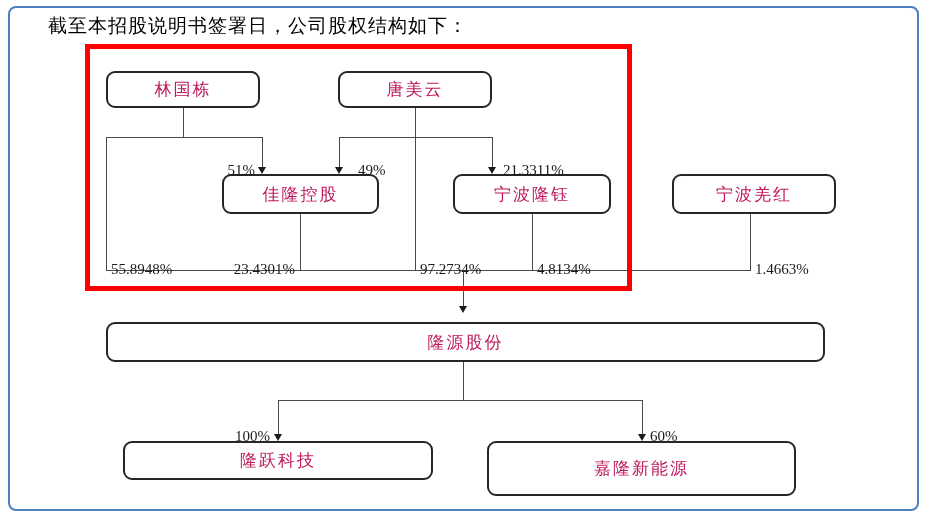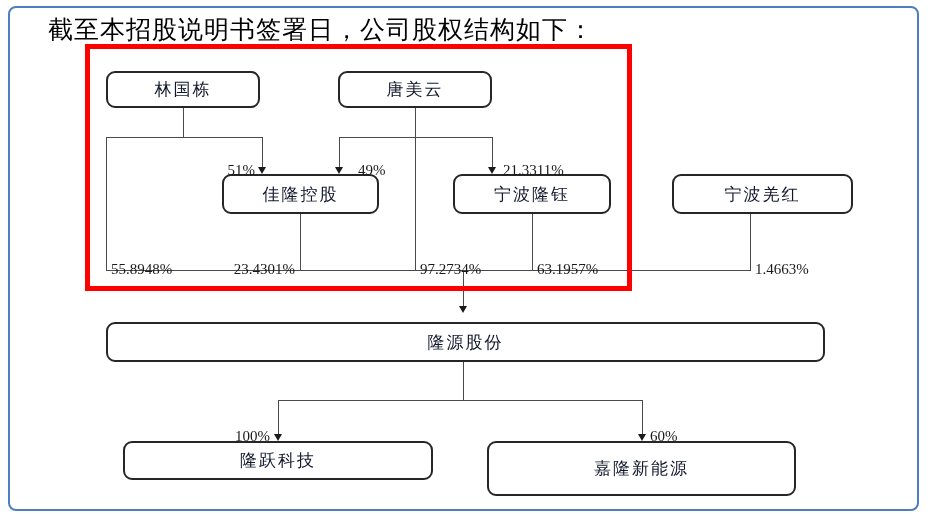--- a/index.html
+++ b/index.html
@@ -13,38 +13,38 @@
   .canvas { position: absolute; left: 0; top: 0; width: 935px; height: 521px; }
 
   .page-border {
     position: absolute; left: 8px; top: 6px; width: 911px; height: 505px;
     border: 2px solid #4d7ebf; border-radius: 8px;
     box-sizing: border-box;
   }
 
   .doc-title {
     position: absolute; left: 48px; top: 13px;
-    font-size: 25px; letter-spacing: 1px; color: #000000;
+    font-size: 19px; letter-spacing: 1px; color: #000000;
     white-space: nowrap;
     font-family: Liberation Serif, serif;
   }
 
   .red-highlight {
     position: absolute; left: 85px; top: 44px; width: 547px; height: 247px;
     border: 5px solid #fe0000; box-sizing: border-box;
     pointer-events: none; z-index: 5;
   }
 
   .node {
     position: absolute;
     background: #ffffff;
     border: 2px solid #262626; border-radius: 9px;
     box-sizing: border-box;
     display: flex; align-items: center; justify-content: center;
-    font-size: 17px; color: #0f172a; letter-spacing: 2px;
+    font-size: 17px; color: #be185d; letter-spacing: 2px;
     z-index: 2;
   }
 
   .vline { position: absolute; width: 1px; background: #4a4a4a; z-index: 1; }
   .hline { position: absolute; height: 1px; background: #4a4a4a; z-index: 1; }
 
   .arrow-down {
     position: absolute; width: 0; height: 0; z-index: 1;
     border-left: 4.5px solid transparent;
     border-right: 4.5px solid transparent;
@@ -71,21 +71,21 @@
   </div>
   <div class="node" style="left:338px; top:71px; width:154px; height:37px;">
     <span>唐美云</span>
   </div>
   <div class="node" style="left:453px; top:174px; width:158px; height:40px;">
     <span>宁波隆钰</span>
   </div>
   <div class="node" style="left:222px; top:174px; width:157px; height:40px;">
     <span>佳隆控股</span>
   </div>
-  <div class="node" style="left:672px; top:174px; width:181px; height:40px;">
+  <div class="node" style="left:672px; top:174px; width:164px; height:40px;">
     <span>宁波羌红</span>
   </div>
   <div class="node" style="left:106px; top:322px; width:719px; height:40px;">
     <span>隆源股份</span>
   </div>
   <div class="node" style="left:123px; top:441px; width:310px; height:39px;">
     <span>隆跃科技</span>
   </div>
   <div class="node" style="left:487px; top:441px; width:309px; height:55px;">
     <span>嘉隆新能源</span>
@@ -118,21 +118,21 @@
   <div class="vline" style="left:642px; top:400px; height:35px;"></div>
   <div class="arrow-down" style="left:638px; top:434px;"></div>
 
   <div class="pct r" style="left:200px; top:146px; width:55px;">51%</div>
   <div class="pct" style="left:358px; top:146px;">49%</div>
   <div class="pct" style="left:503px; top:146px;">21.3311%</div>
 
   <div class="pct" style="left:111px; top:245px;">55.8948%</div>
   <div class="pct r" style="left:228px; top:245px; width:67px;">23.4301%</div>
   <div class="pct" style="left:420px; top:245px;">97.2734%</div>
-  <div class="pct" style="left:537px; top:245px;">63.1957%</div>
+  <div class="pct" style="left:537px; top:245px;">4.8134%</div>
   <div class="pct" style="left:755px; top:245px;">1.4663%</div>
 
   <div class="pct r" style="left:225px; top:412px; width:45px;">100%</div>
   <div class="pct" style="left:650px; top:412px;">60%</div>
 
   <div class="red-highlight"></div>
 
 </div>
 
 </body></html>

